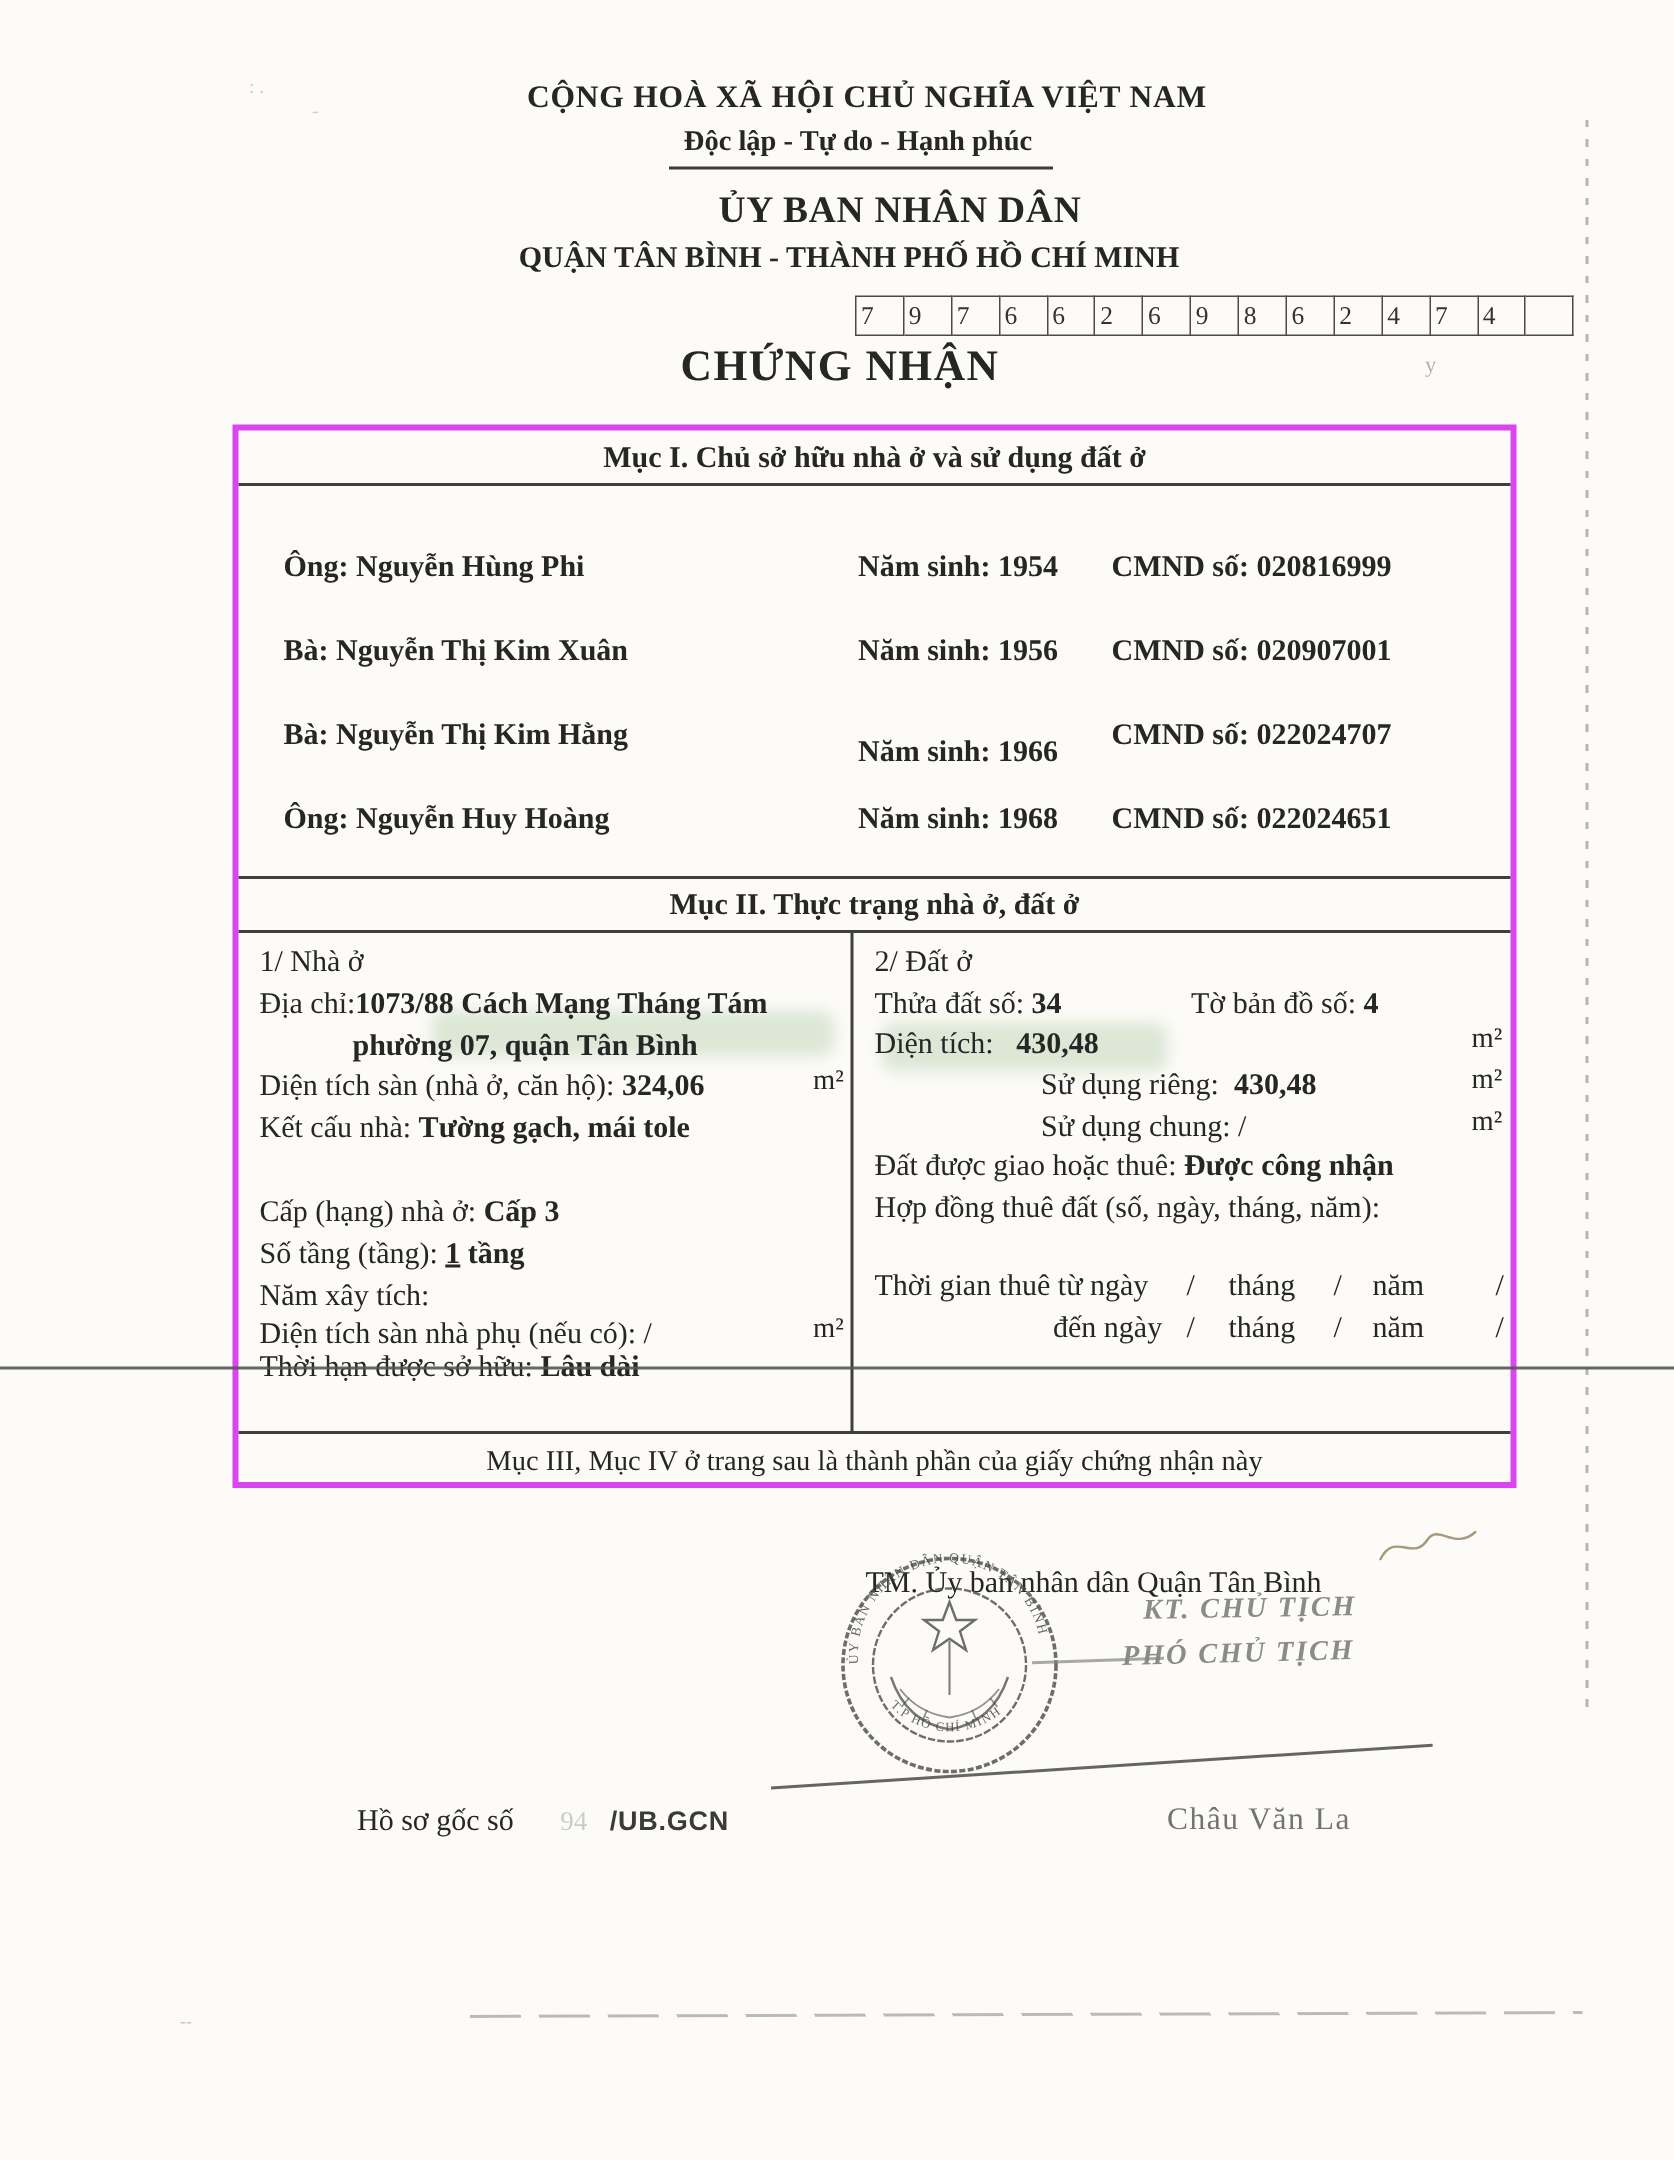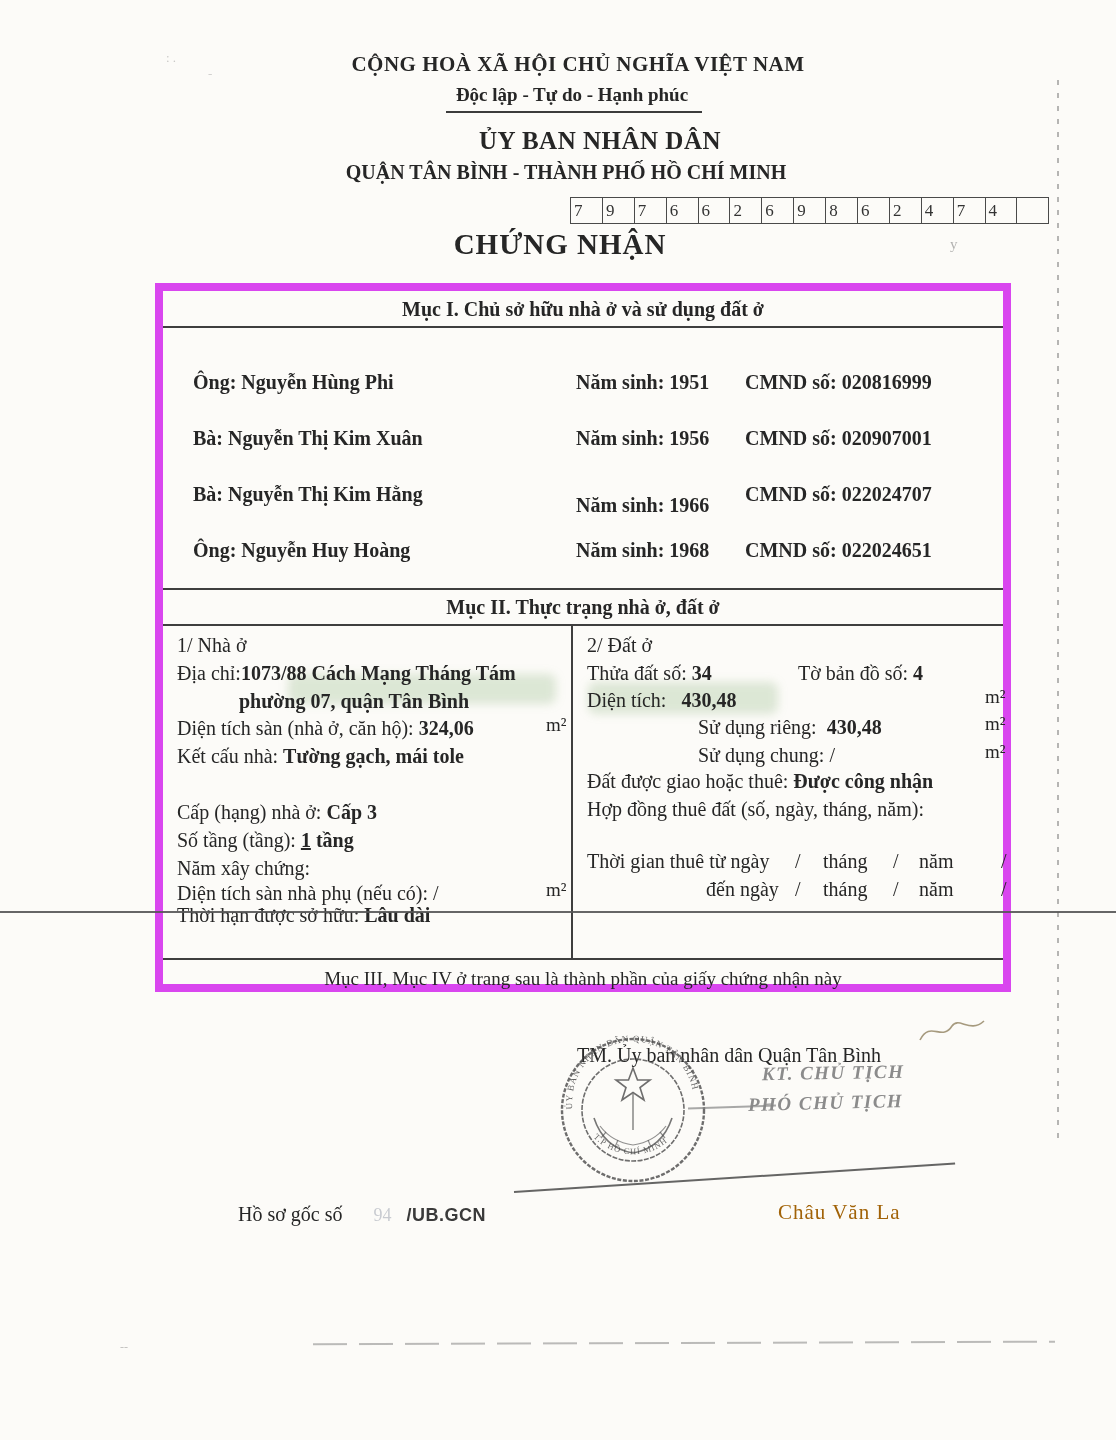--- a/index.html
+++ b/index.html
@@ -21,21 +21,21 @@
   .h-issuer2{top:161px;font-size:20px;font-weight:bold;transform:translateX(8px);}
   .h-title{top:228px;font-size:29px;font-weight:bold;letter-spacing:1px;transform:translateX(2px);}
   
   .serial{position:absolute;left:570px;top:197px;display:flex;}
   .serial .cell{
     width:27.9px;height:25px;border:1.5px solid #4a4a4a;border-left:none;
     font-size:17px;line-height:25px;padding-left:3px;color:#333;
   }
   .serial .cell:first-child{border-left:1.5px solid #4a4a4a;}
   
-  .tbl{position:absolute;left:155px;top:283px;width:856px;height:709px;border:8px solid #d946ef;box-sizing:border-box;}
+  .tbl{position:absolute;left:155px;top:283px;width:856px;height:709px;border:4px solid #d946ef;box-sizing:border-box;}
   .row-sec1{height:37px;border-bottom:2px solid #3f3f3f;box-sizing:border-box;
     text-align:center;font-size:20px;font-weight:bold;line-height:36px;}
   .owners{position:relative;height:260px;}
   .owner-name{left:30px;font-size:20px;font-weight:bold;}
   .owner-birth{left:413px;font-size:20px;font-weight:bold;}
   .owner-id{left:582px;font-size:20px;font-weight:bold;}
   .row-sec2{height:38px;border-top:2px solid #3f3f3f;border-bottom:2px solid #3f3f3f;box-sizing:border-box;
     text-align:center;font-size:20px;font-weight:bold;line-height:35px;}
   .cols{position:relative;height:295px;font-size:20px;}
   .col-divider{position:absolute;left:408px;top:0;width:2px;height:332px;background:#3f3f3f;}
@@ -44,21 +44,21 @@
     text-align:center;font-size:19px;line-height:38px;}
   .fullline{position:absolute;left:0;top:911px;width:1116px;height:2px;background:#555;opacity:.9;}
   .unit{font-size:19px;}
   .num-u{text-decoration:underline;}
   
   .smudge{position:absolute;background:rgba(110,160,90,.22);filter:blur(5px);border-radius:8px;}
   
   .sig-text{font-size:20px;}
   .faint{opacity:.28;color:#44506b;}
   .kt{font-size:19px;font-style:italic;letter-spacing:1.5px;color:#8b8b8b;font-weight:bold;}
-  .signer{font-size:21px;color:#a16207;letter-spacing:1px;}
+  .signer{font-size:21px;color:#737373;letter-spacing:1px;}
   .sigline{position:absolute;left:514px;top:1191px;width:442px;height:2px;background:#4a4a4a;opacity:.85;
     transform:rotate(-3.7deg);transform-origin:left center;}
   .dash-strike{position:absolute;left:688px;top:1106px;width:88px;height:1.5px;background:#858585;opacity:.7;transform:rotate(-2deg);}
   .crease{position:absolute;left:1057px;top:80px;width:2px;height:1058px;opacity:.4;
     background:repeating-linear-gradient(to bottom,#4c4c4c 0 5px,transparent 5px 13px);}
   .bottomline{position:absolute;left:313px;top:1342px;width:742px;height:2px;opacity:.45;transform:rotate(-.2deg);
     background:repeating-linear-gradient(to right,#6b6b6b 0 34px,transparent 34px 46px);}
   .mark{position:absolute;color:#6a6a6a;}
   .footer-label{font-size:20px;margin-left:44px;}
   .footer-suffix{font-family:"Liberation Sans","DejaVu Sans",sans-serif;font-size:18px;font-weight:bold;color:#3a3a3a;letter-spacing:.5px;}
@@ -101,21 +101,21 @@
   <div class="t ctr h-title">CHỨNG NHẬN</div>
 
   <div class="smudge" style="left:288px;top:674px;width:268px;height:30px;"></div>
   <div class="smudge" style="left:588px;top:682px;width:190px;height:32px;"></div>
 
   <div class="tbl">
     <div class="row-sec1">Mục I. Chủ sở hữu nhà ở và sử dụng đất ở</div>
 
     <div class="owners">
       <div class="t owner-name" style="top:43px;">Ông: Nguyễn Hùng Phi</div>
-      <div class="t owner-birth" style="top:43px;">Năm sinh: 1951</div>
+      <div class="t owner-birth" style="top:43px;">Năm sinh: 1954</div>
       <div class="t owner-id" style="top:43px;">CMND số: 020816999</div>
 
       <div class="t owner-name" style="top:99px;">Bà: Nguyễn Thị Kim Xuân</div>
       <div class="t owner-birth" style="top:99px;">Năm sinh: 1956</div>
       <div class="t owner-id" style="top:99px;">CMND số: 020907001</div>
 
       <div class="t owner-name" style="top:155px;">Bà: Nguyễn Thị Kim Hằng</div>
       <div class="t owner-birth" style="top:166px;">Năm sinh: 1966</div>
       <div class="t owner-id" style="top:155px;">CMND số: 022024707</div>
 
@@ -130,21 +130,21 @@
       <div class="col-divider"></div>
 
       <div class="t" style="left:14px;top:8px;">1/ Nhà ở</div>
       <div class="t" style="left:14px;top:36px;"><span>Địa chỉ:</span><span class="b">1073/88 Cách Mạng Tháng Tám</span></div>
       <div class="t b" style="left:76px;top:64px;">phường 07, quận Tân Bình</div>
       <div class="t" style="left:14px;top:91px;"><span>Diện tích sàn (nhà ở, căn hộ):</span> <span class="b">324,06</span></div>
       <div class="t unit" style="left:383px;top:88px;">m²</div>
       <div class="t" style="left:14px;top:119px;"><span>Kết cấu nhà:</span> <span class="b">Tường gạch, mái tole</span></div>
       <div class="t" style="left:14px;top:175px;"><span>Cấp (hạng) nhà ở:</span> <span class="b">Cấp 3</span></div>
       <div class="t" style="left:14px;top:203px;"><span>Số tầng (tầng):</span> <span class="b num-u">1</span> <span class="b">tầng</span></div>
-      <div class="t" style="left:14px;top:231px;">Năm xây chứng:</div>
+      <div class="t" style="left:14px;top:231px;">Năm xây tích:</div>
       <div class="t" style="left:14px;top:256px;"><span>Diện tích sàn nhà phụ (nếu có):</span> <span>/</span></div>
       <div class="t unit" style="left:383px;top:253px;">m²</div>
       <div class="t" style="left:14px;top:278px;"><span>Thời hạn được sở hữu:</span> <span class="b">Lâu dài</span></div>
 
       <div class="t" style="left:424px;top:8px;">2/ Đất ở</div>
       <div class="t" style="left:424px;top:36px;"><span>Thửa đất số:</span> <span class="b">34</span></div>
       <div class="t" style="left:635px;top:36px;"><span>Tờ bản đồ số:</span> <span class="b">4</span></div>
       <div class="t" style="left:424px;top:63px;"><span>Diện tích:</span>&nbsp;&nbsp;&nbsp;<span class="b">430,48</span></div>
       <div class="t unit" style="left:822px;top:60px;">m²</div>
       <div class="t" style="left:535px;top:90px;"><span>Sử dụng riêng:</span>&nbsp;&nbsp;<span class="b">430,48</span></div>

